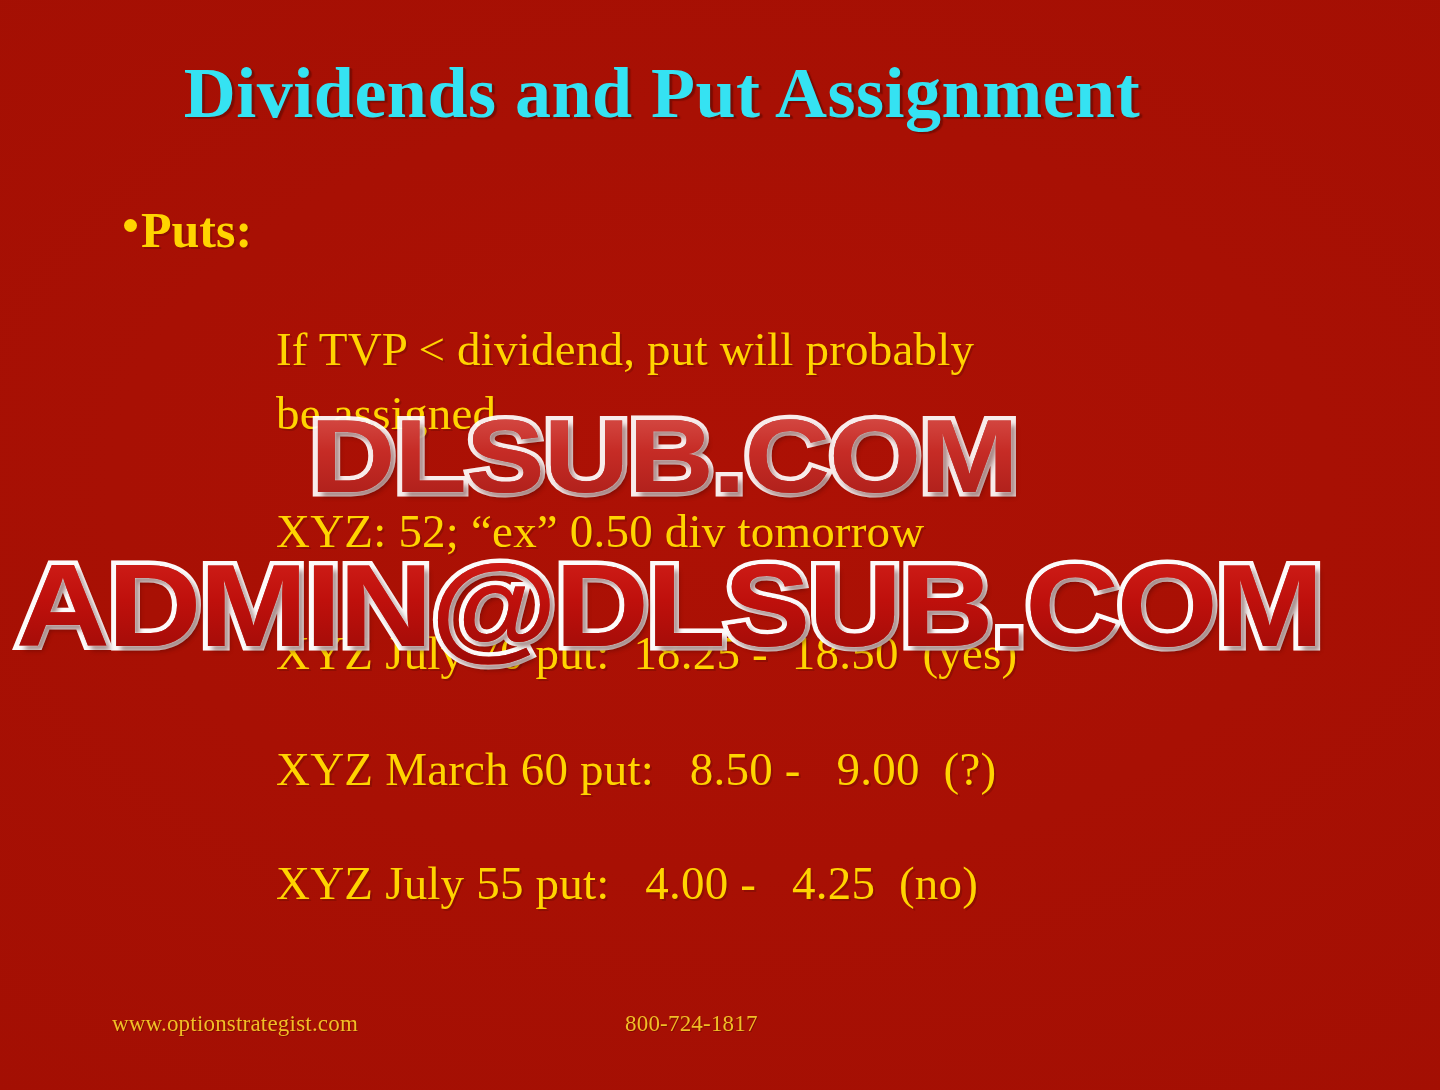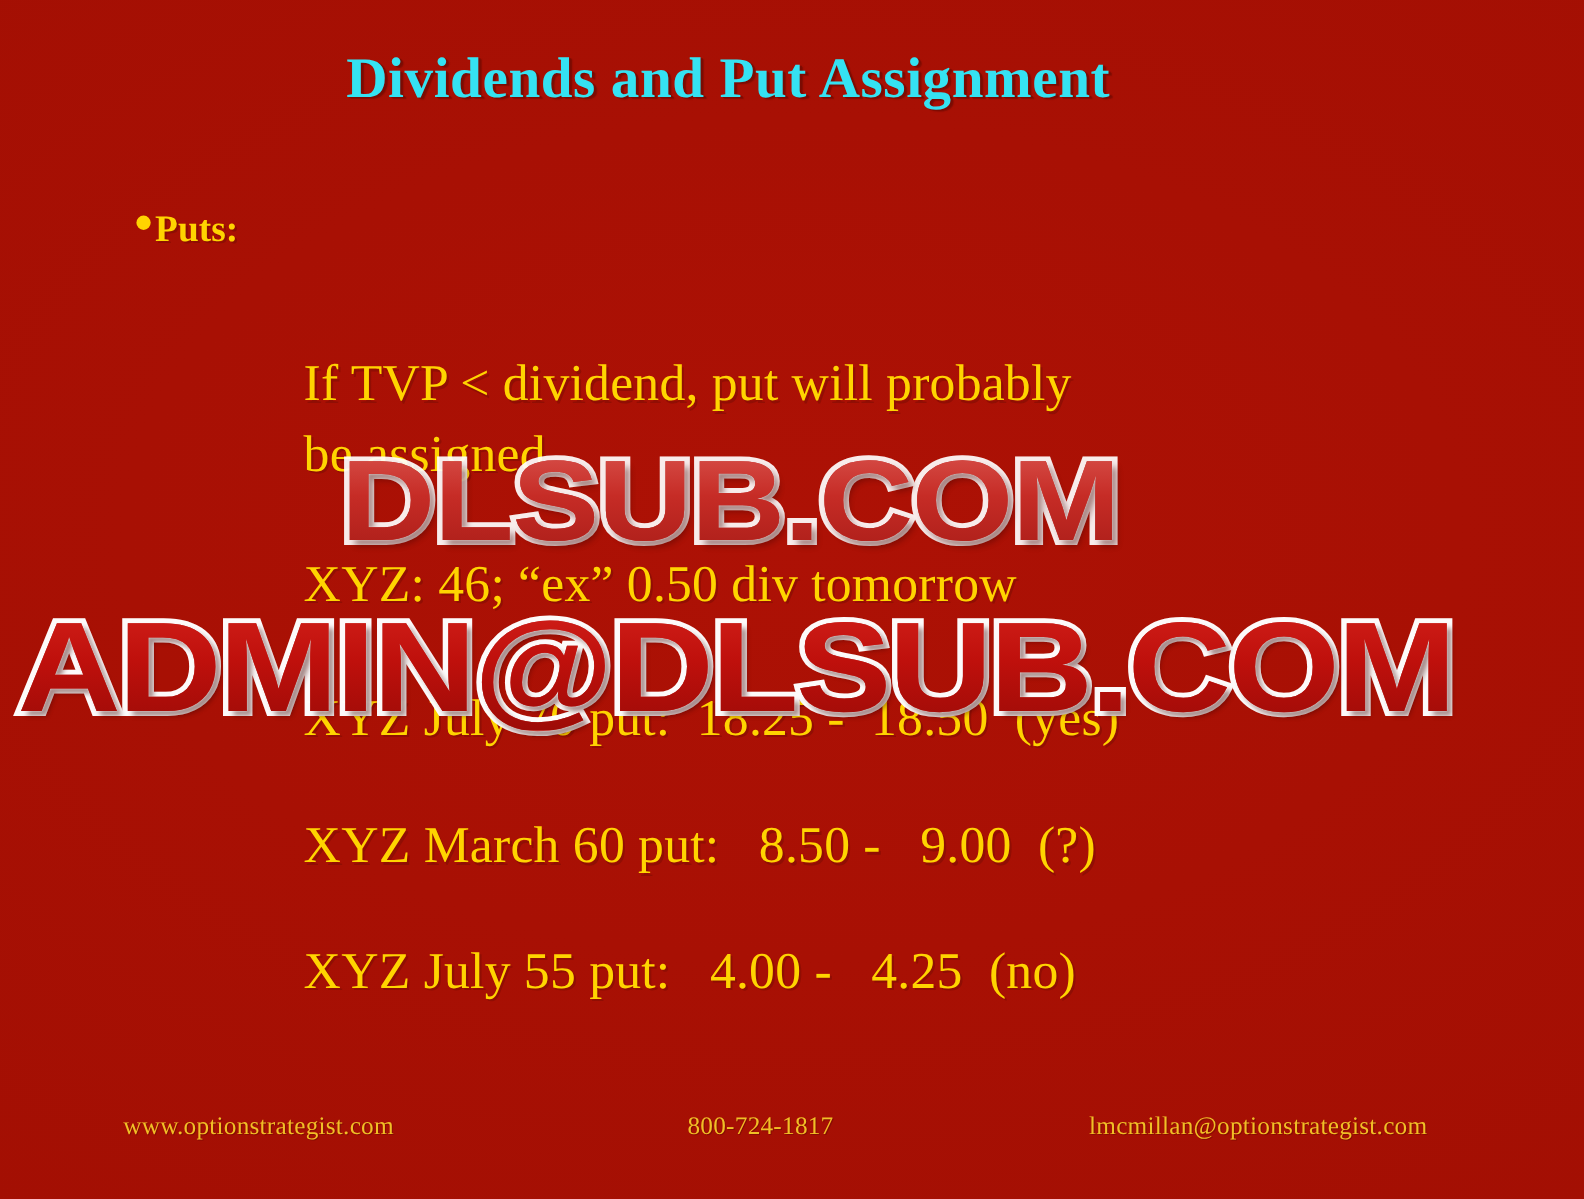--- a/index.html
+++ b/index.html
@@ -18,46 +18,46 @@
     overflow: hidden;
     background: #a81004;
     background-image:
       radial-gradient(ellipse 120% 100% at 50% 45%, #ad1105 0%, #a30f03 70%, #9c0e02 100%);
   }
 
   
   .title {
     position: absolute;
     left: 0;
-    top: 42px;
+    top: 52px;
     width: 1324px;
     text-align: center;
-    font-size: 52px;
+    font-size: 72px;
     font-weight: bold;
     letter-spacing: 0.5px;
     color: #35e2f2;
     text-shadow:
       2px 1px 0 rgba(120,12,4,0.85),
       3px 2px 1px rgba(90,8,2,0.45);
     white-space: nowrap;
   }
 
   
   .body-block {
     position: absolute;
     left: 0;
     top: 186px;
     width: 1440px;
   }
 
   .bullet-line {
     position: absolute;
     left: 124px;
-    top: 4px;
-    font-size: 34px;
+    top: 15px;
+    font-size: 50px;
     font-weight: bold;
     color: #ffd400;
     text-shadow: 2px 2px 0 rgba(120,12,4,0.55);
     white-space: nowrap;
   }
   .bullet-dot {
     display: inline-block;
     width: 13px;
     height: 13px;
     border-radius: 50%;
@@ -169,35 +169,34 @@
   <div class="body-block">
 
     <div class="bullet-line">
       <span class="bullet-dot"></span><span>Puts:</span>
     </div>
 
     <div class="body-line l-tvp1">If TVP &lt; dividend, put will probably</div>
 
     <div class="body-line l-tvp2">be assigned</div>
 
-    <div class="body-line l-xyz">XYZ: 46; “ex” 0.50 div tomorrow</div>
+    <div class="body-line l-xyz">XYZ: 52; “ex” 0.50 div tomorrow</div>
 
     <div class="body-line l-p70">XYZ July 70 put:  18.25 -  18.50  (yes)</div>
 
     <div class="body-line l-p60">XYZ March 60 put:   8.50 -   9.00  (?)</div>
 
     <div class="body-line l-p55">XYZ July 55 put:   4.00 -   4.25  (no)</div>
 
   </div>
 
   <div class="wm wm1">DLSUB.COM</div>
   <div class="wm-inner wm1b">DLSUB.COM</div>
 
   <div class="wm wm2">ADMIN@DLSUB.COM</div>
   <div class="wm-inner wm2b">ADMIN@DLSUB.COM</div>
 
   <div class="footer">
     <div class="footer-item f-site">www.optionstrategist.com</div>
     <div class="footer-item f-phone">800-724-1817</div>
-    <div class="footer-item f-mail">lmcmillan@optionstrategist.com</div>
   </div>
 
 </div>
 
 </body></html>

